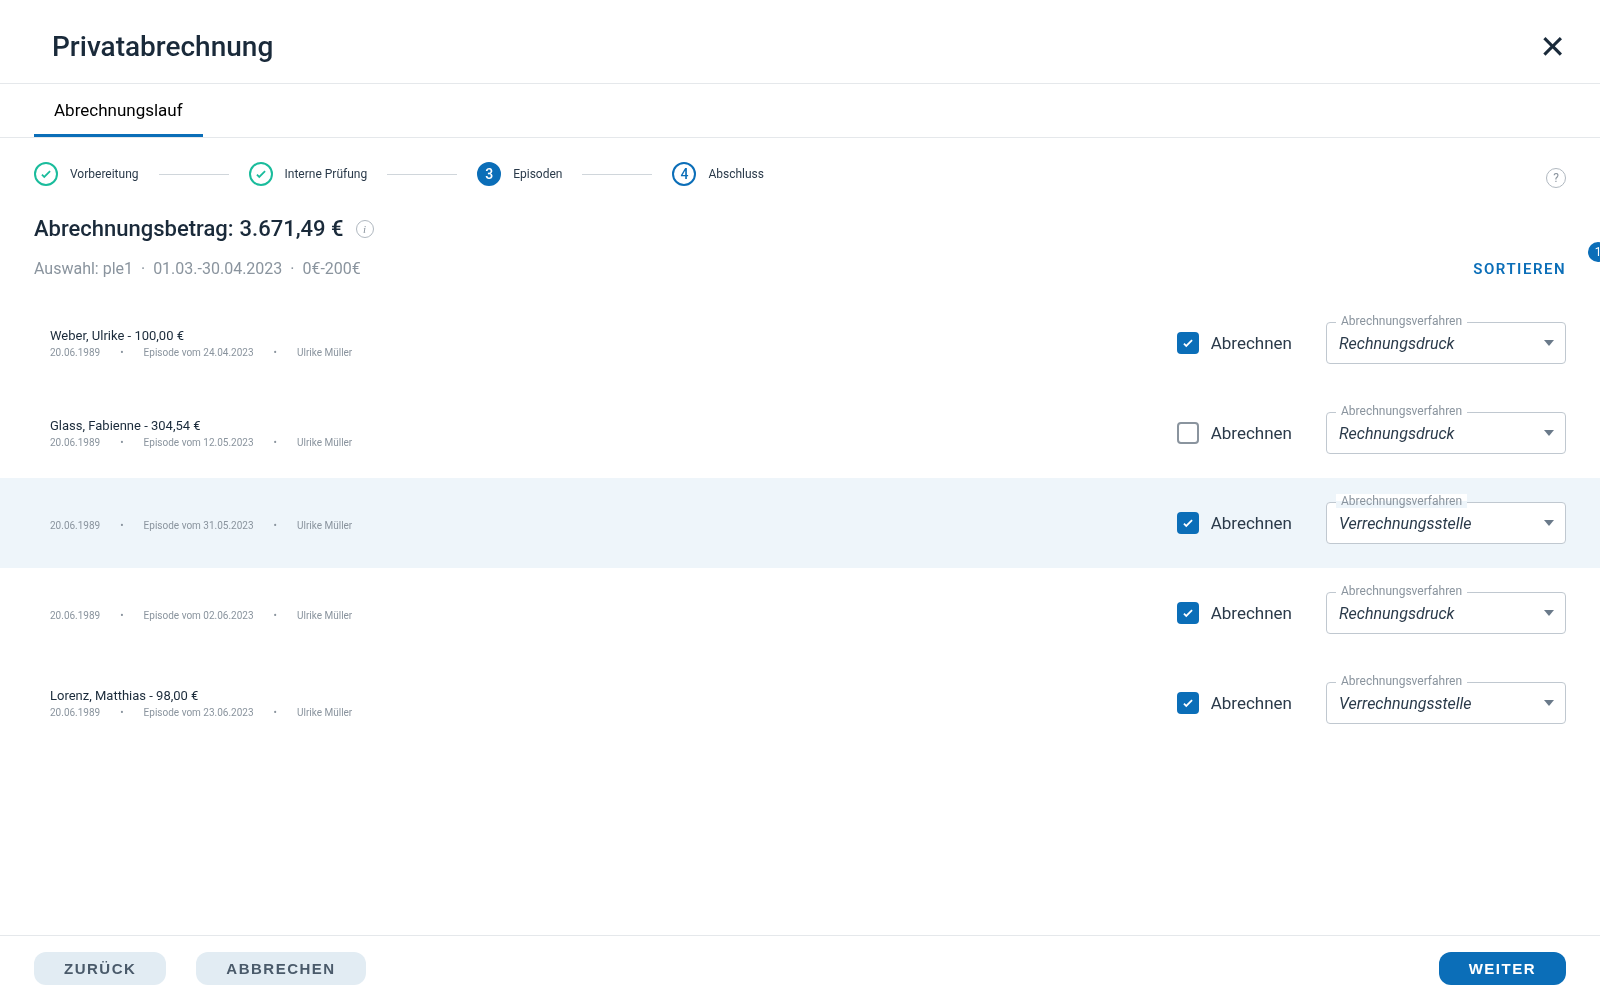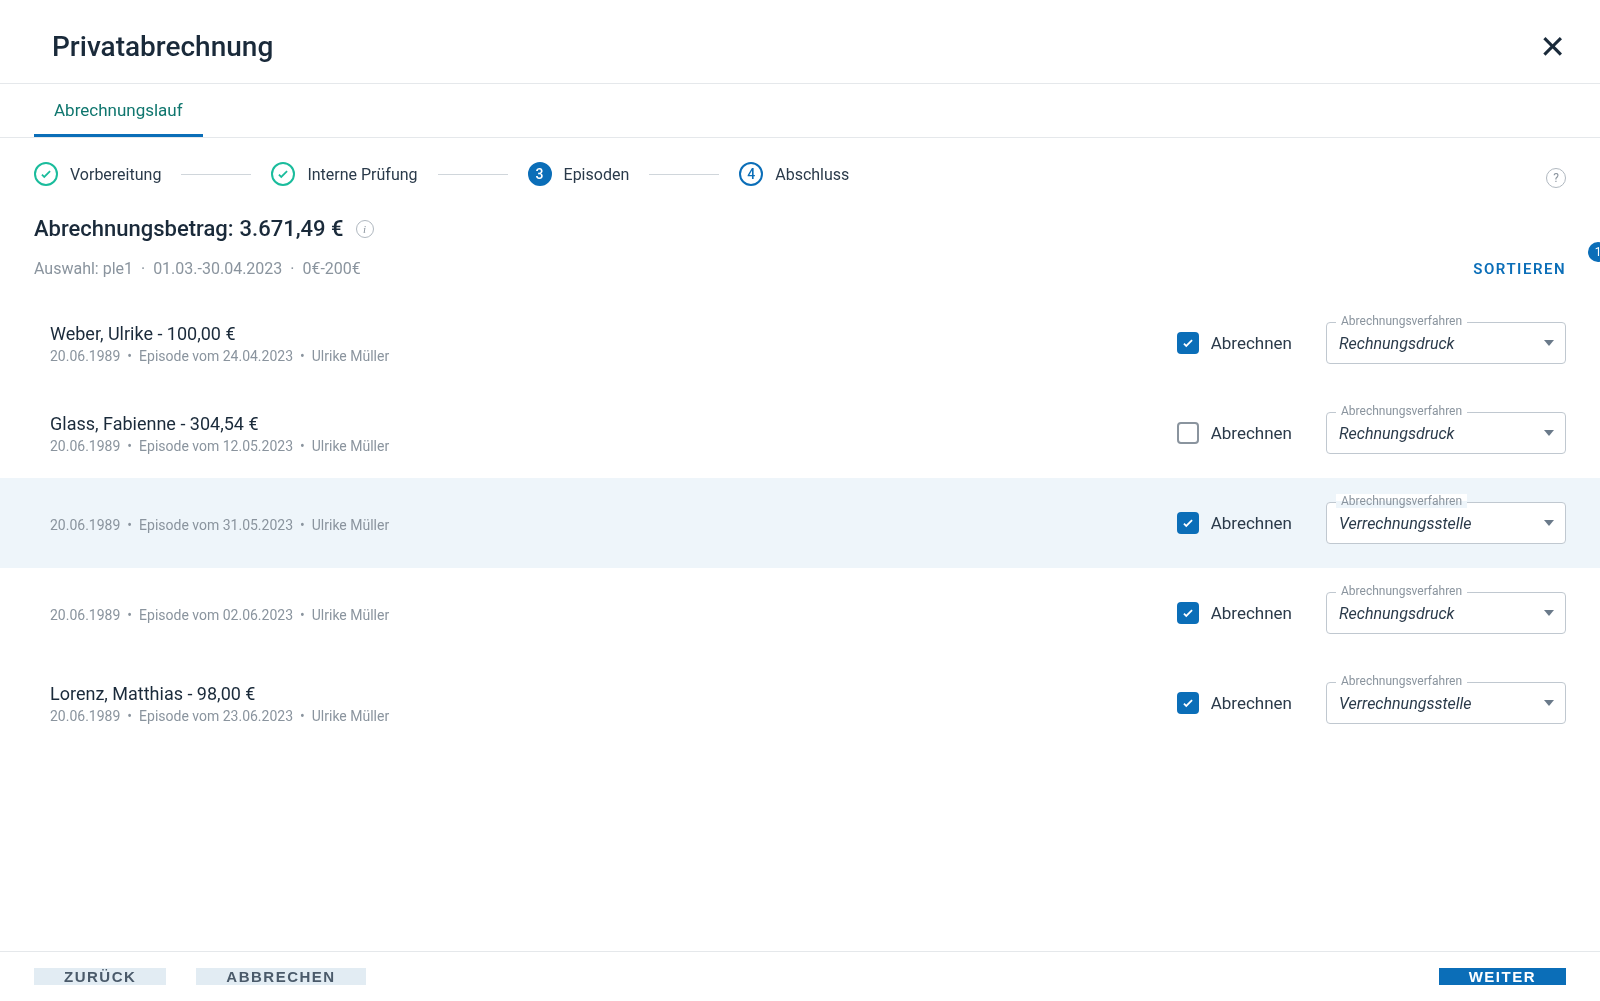--- a/index.html
+++ b/index.html
@@ -36,21 +36,21 @@
   }
   .tab {
     display: inline-block;
     padding: 16px 20px 14px 20px;
     font-size: 17px;
     color: #3a4a5a;
     border-bottom: 3px solid transparent;
   }
   .tab.active {
     border-bottom-color: #0b6eb8;
-    color: #0f766e;
+    color: #000000;
   }
   .stepper {
     display: flex;
     align-items: center;
     padding: 22px 34px 0 34px;
   }
   .step {
     display: flex;
     align-items: center;
     gap: 12px;
@@ -80,21 +80,21 @@
     background: #0b6eb8;
     color: #fff;
     border: 2px solid #0b6eb8;
   }
   .step-circle.pending {
     border: 2px solid #0b6eb8;
     color: #0b6eb8;
     background: #fff;
   }
   .step-label {
-    font-size: 16px;
+    font-size: 12px;
     color: #2a3a4a;
   }
   .help-icon {
     margin-left: auto;
     width: 20px;
     height: 20px;
     border: 1.5px solid #b0b8c0;
     border-radius: 50%;
     display: flex;
     align-items: center;
@@ -173,31 +173,31 @@
     align-items: center;
     padding: 24px 34px 24px 50px;
   }
   .row.highlight {
     background: #eef5fa;
   }
   .row-left {
     flex: 1 1 auto;
   }
   .row-title {
-    font-size: 18px;
+    font-size: 13px;
     font-weight: 400;
     color: #1a2a3a;
   }
   .row-sub {
-    font-size: 14px;
+    font-size: 10px;
     color: #8a949e;
     margin-top: 4px;
     display: flex;
     align-items: center;
-    gap: 7px;
+    gap: 20px;
   }
   .dot { color: #8a949e; }
   .row-right {
     display: flex;
     align-items: center;
     gap: 34px;
   }
   .check-wrap {
     display: flex;
     align-items: center;
@@ -272,25 +272,25 @@
     right: 0;
     width: 1600px;
     background: #fff;
     border-top: 1px solid #e5e8eb;
     padding: 16px 34px;
     display: flex;
     align-items: center;
     gap: 30px;
   }
   .btn {
-    padding: 0 30px;
+    padding: 8px 30px;
     font-size: 15px;
     font-weight: 600;
     letter-spacing: 1.5px;
-    border-radius: 0;
+    border-radius: 12px;
     cursor: pointer;
     border: none;
   }
   .btn.sec {
     background: #e2ecf3;
     color: #4a5a6a;
   }
   .btn.pri {
     background: #0b6eb8;
     color: #fff;

